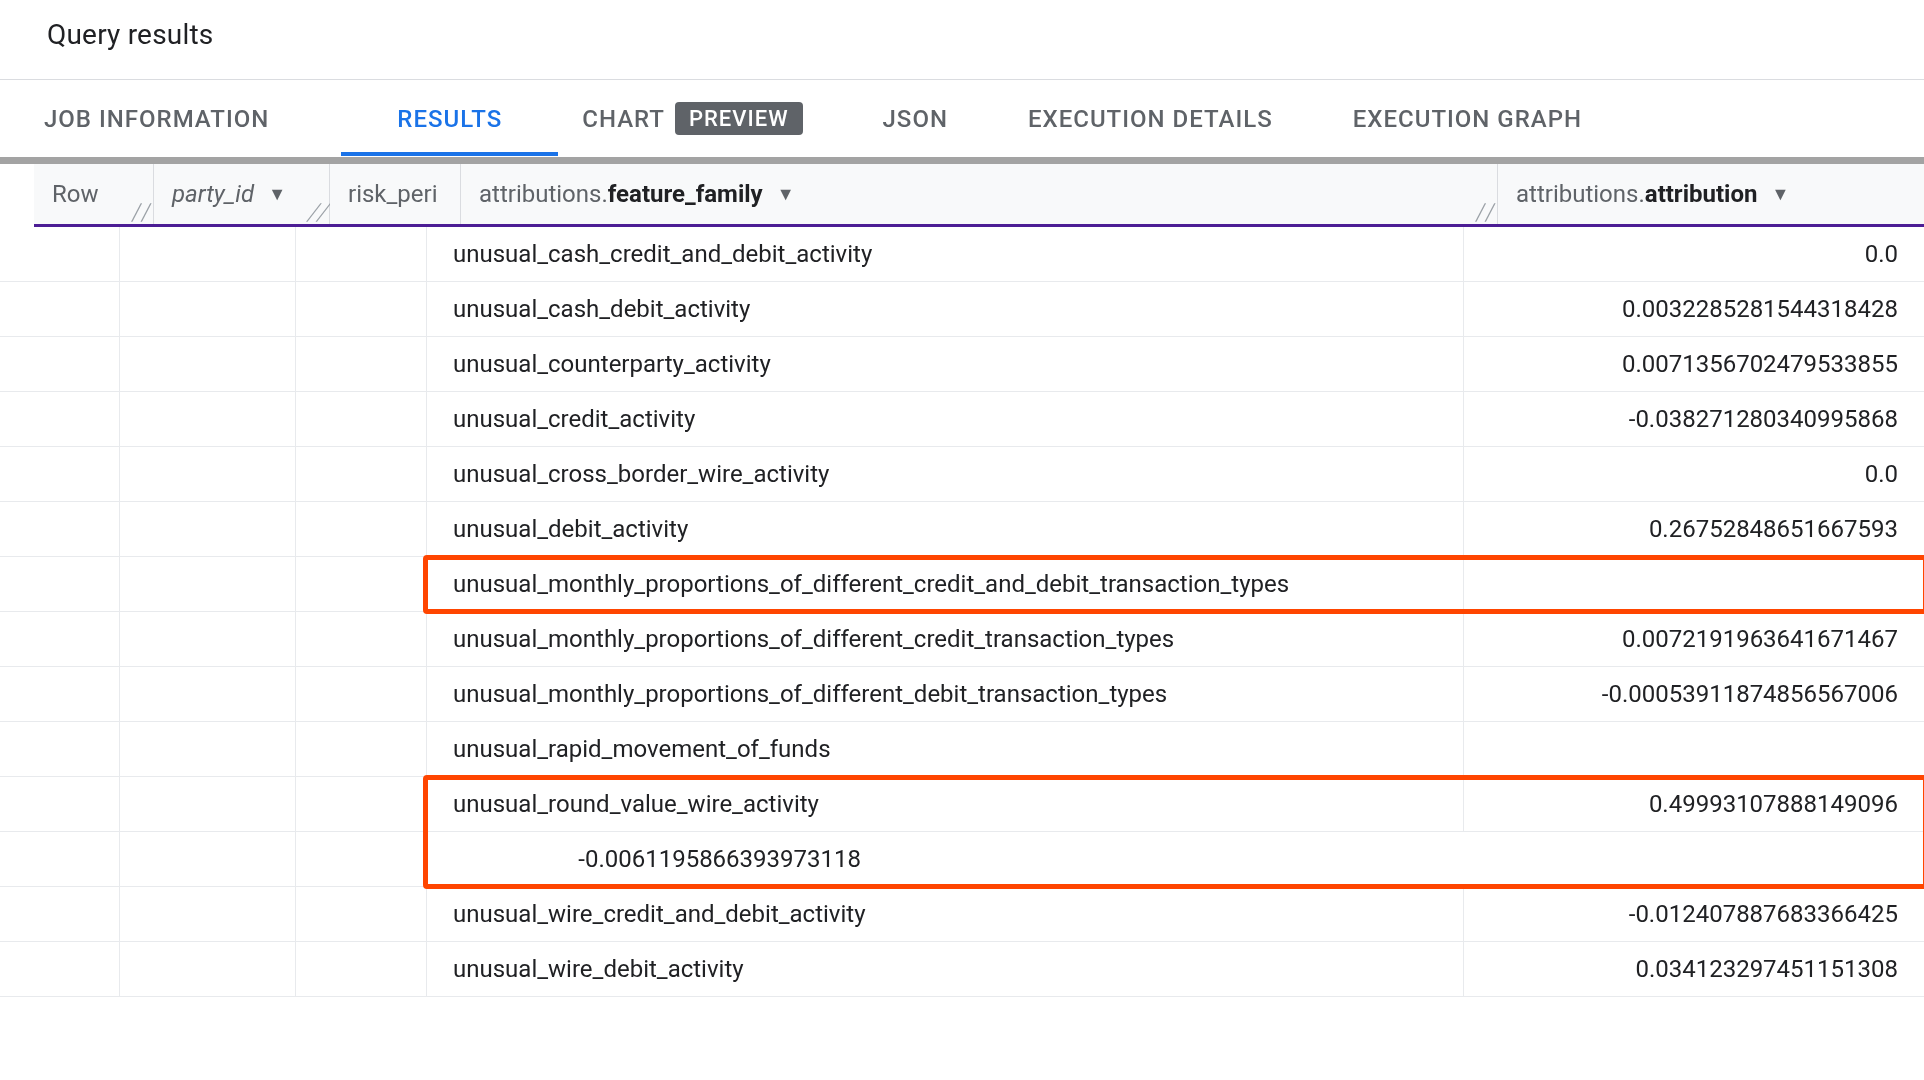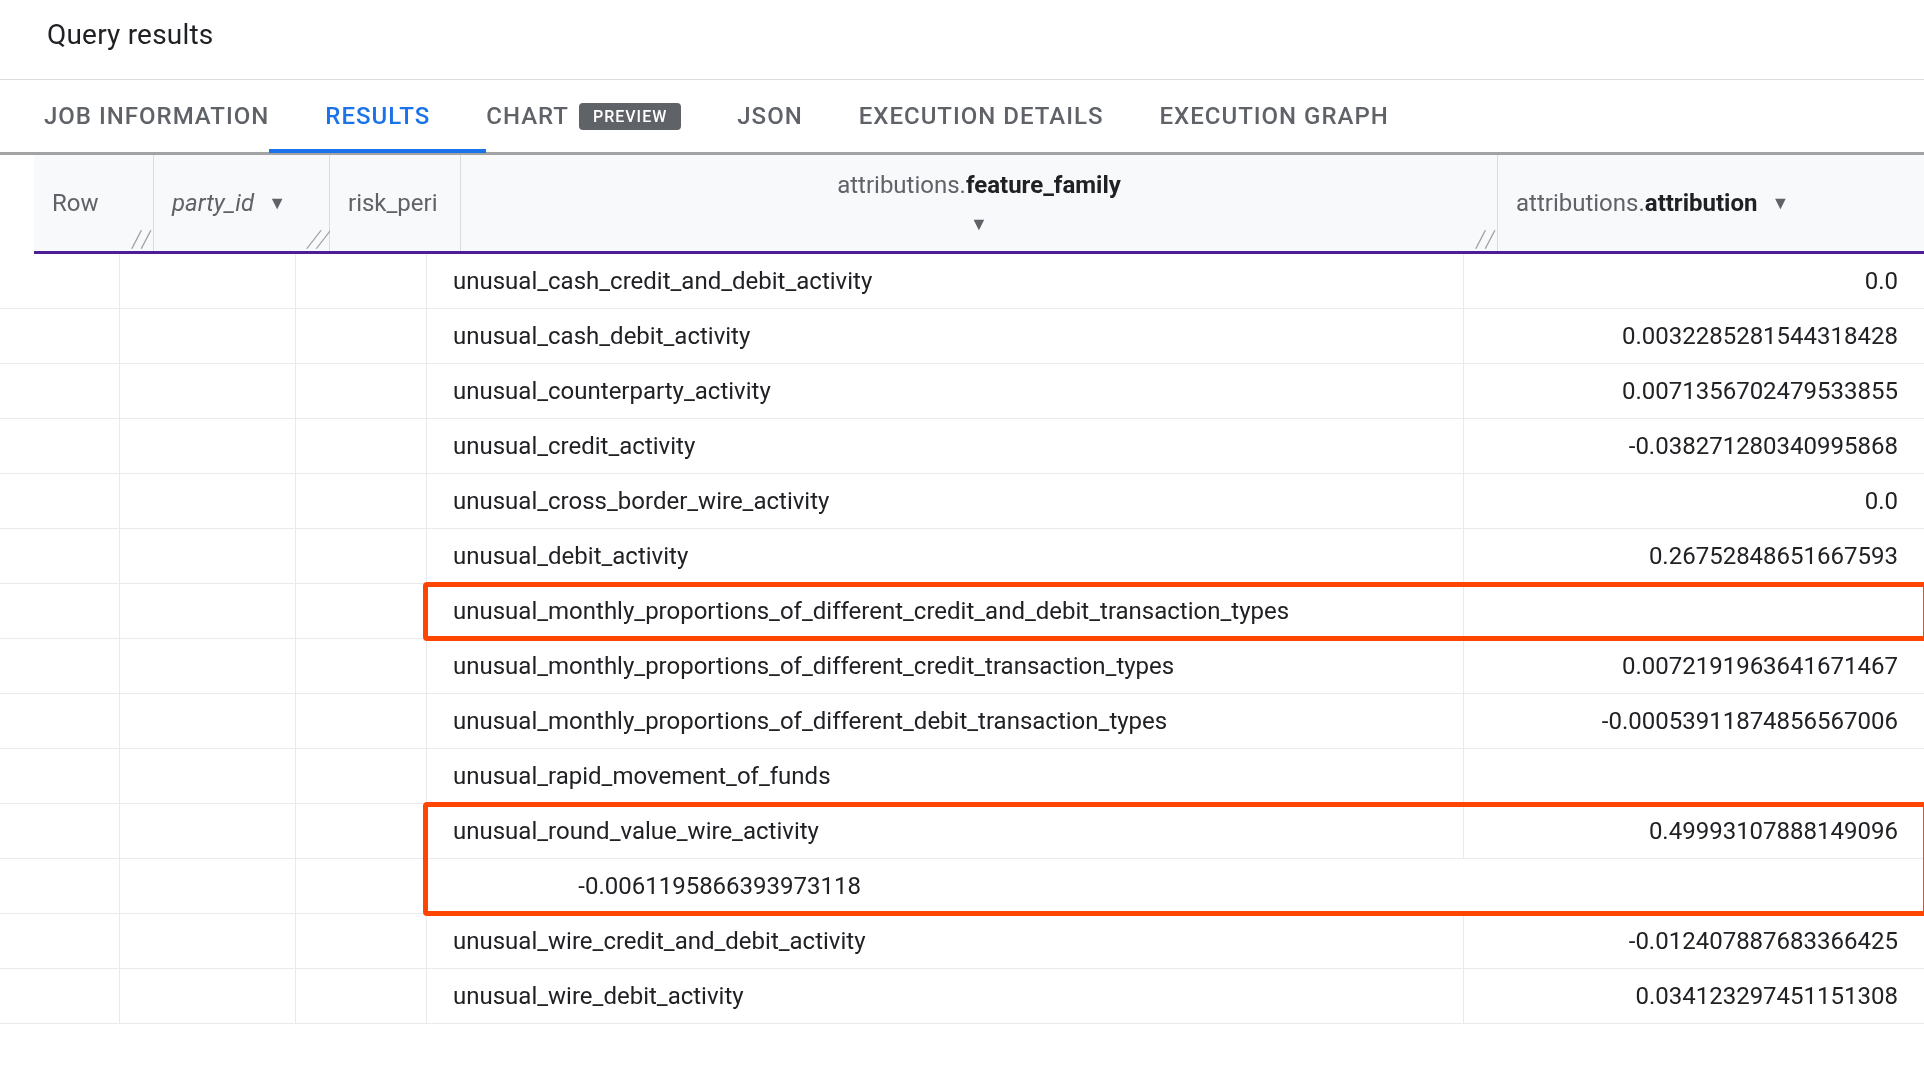--- a/index.html
+++ b/index.html
@@ -19,51 +19,52 @@
     color: #202124;
     letter-spacing: 0.2px;
   }
   .divider-top {
     border-bottom: 1px solid #dadce0;
   }
   .tabs {
     display: flex;
     align-items: center;
     padding: 0 44px;
-    gap: 56px;
-    border-bottom: 3px solid #a3a3a3;
+    gap: 80px;
+    border-bottom: 7px solid #a3a3a3;
   }
   .tab {
     padding: 22px 0;
     font-size: 24px;
     font-weight: 500;
     color: #5f6368;
     letter-spacing: 1px;
     cursor: pointer;
     position: relative;
     display: flex;
     align-items: center;
     gap: 10px;
   }
   .tab.active {
     color: #1a73e8;
+    margin-left: 48px;
   }
   .tab.active::after {
     content: '';
     position: absolute;
     left: -56px;
     right: -56px;
     bottom: -1px;
     height: 4px;
     background: #1a73e8;
   }
   .preview-badge {
     background: #5f6368;
     color: #fff;
-    font-size: 16px;
+    font-size: 22px;
     font-weight: 500;
     padding: 4px 14px;
     border-radius: 4px;
     letter-spacing: 1px;
   }
   .table-wrap {
     position: relative;
   }
   .thead {
     display: flex;
@@ -92,21 +93,21 @@
     position: absolute;
     right: 2px;
     bottom: 2px;
     font-size: 16px;
     color: #9aa0a6;
     pointer-events: none;
   }
   .col-row { width: 120px; flex-shrink: 0; }
   .col-party { width: 176px; flex-shrink: 0; font-style: italic; }
   .col-risk { width: 131px; flex-shrink: 0; overflow: hidden; white-space: nowrap; }
-  .col-feature { width: 1037px; flex-shrink: 0; flex-direction: column; }
+  .col-feature { width: 1037px; flex-shrink: 0; }
   .col-attr { width: 460px; flex-shrink: 0; }
   .th .bold-part { color: #202124; font-weight: 700; }
   .tbody { position: relative; }
   .trow {
     display: flex;
     position: relative;
   }
   .td {
     padding: 12px 26px;
     font-size: 24px;

